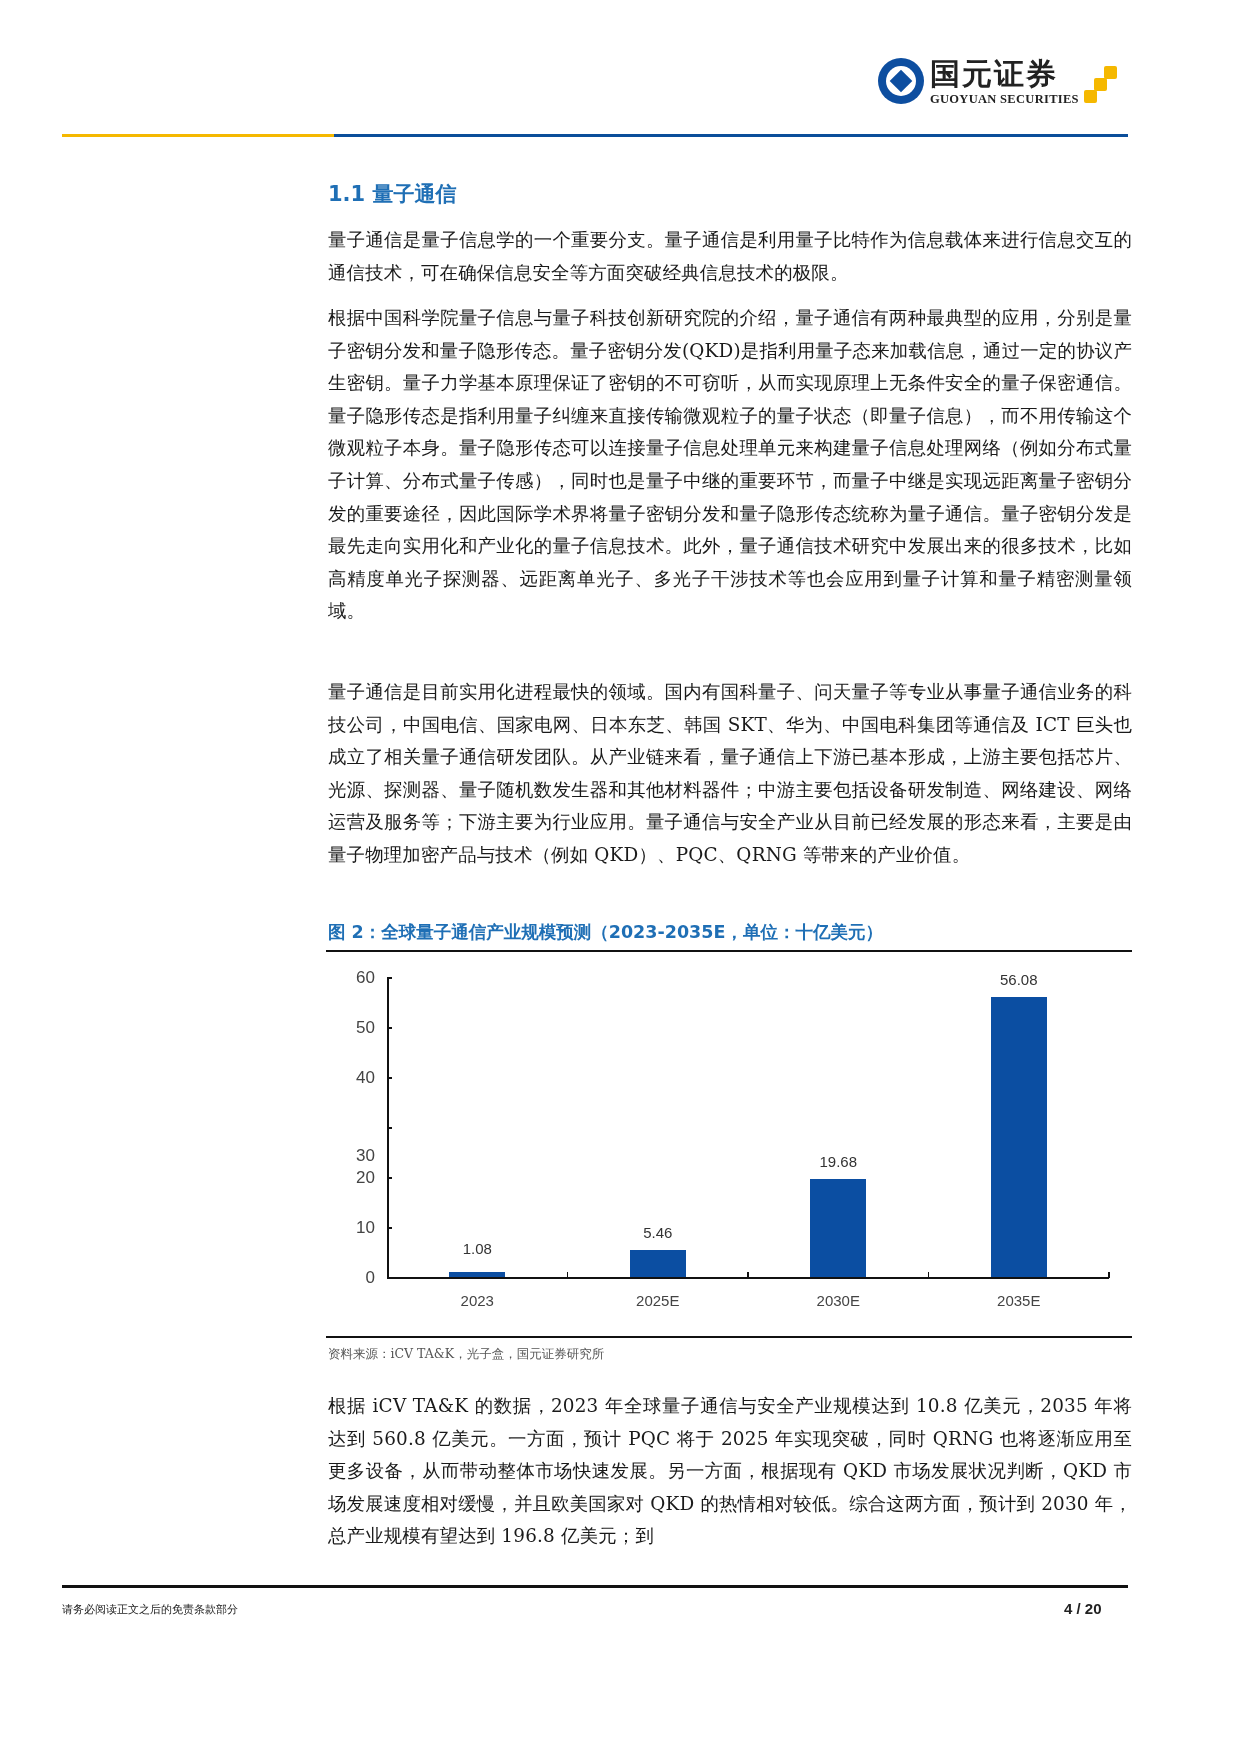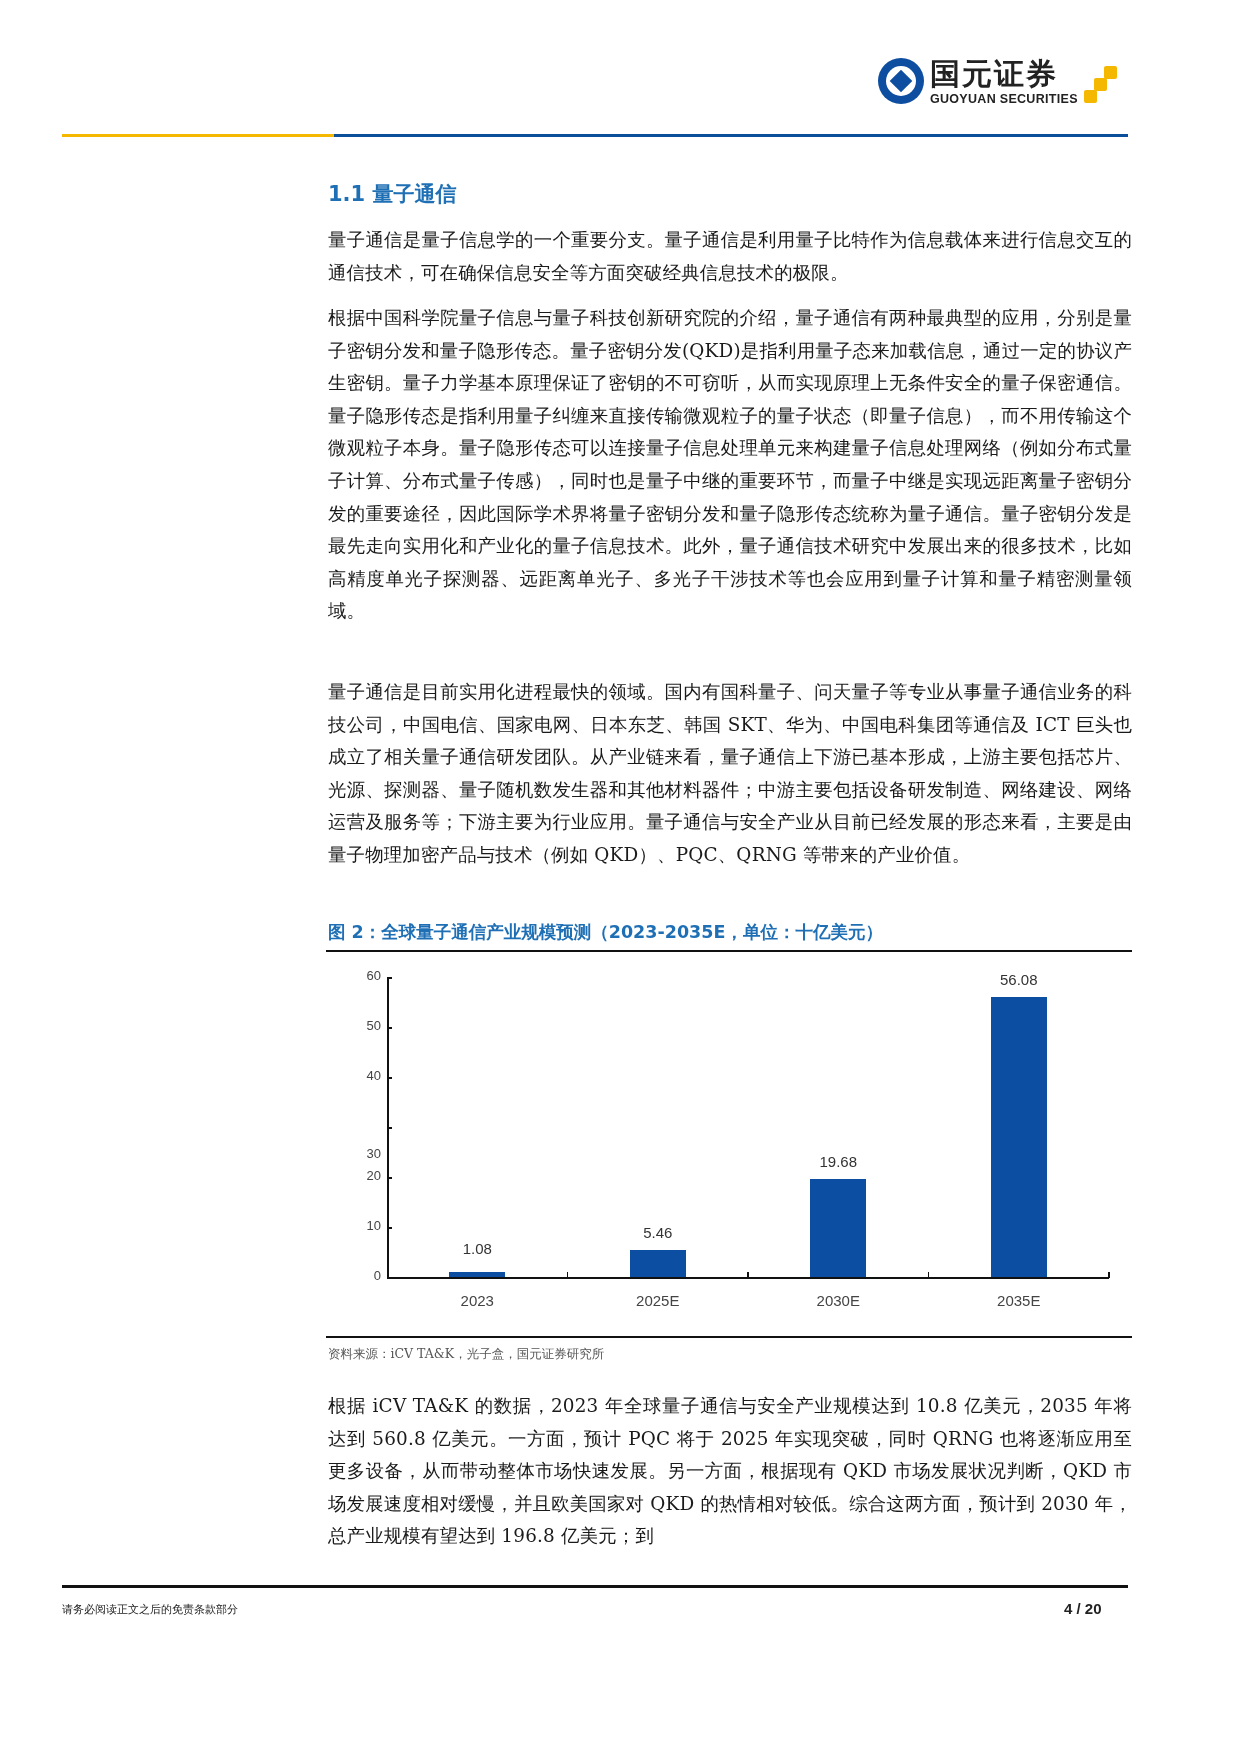--- a/index.html
+++ b/index.html
@@ -10,21 +10,21 @@
   
   .logo { left: 878px; top: 56px; width: 260px; height: 60px; }
   .logo-mark { position: absolute; left: 0; top: 2px; width: 46px; height: 46px; border-radius: 50%;
                background: #0d4ea0; }
   .logo-mark::before { content: ""; position: absolute; left: 8px; top: 8px; width: 30px; height: 30px;
                border-radius: 50%; background: #fff; }
   .logo-mark::after { content: ""; position: absolute; left: 15px; top: 15px; width: 16px; height: 16px;
                background: #0d4ea0; transform: rotate(45deg); }
   .logo-cn { position: absolute; left: 52px; top: 0px; font-family: "DejaVu Sans", sans-serif; font-weight: bold;
              font-size: 30px; letter-spacing: 2px; color: #222; line-height: 36px; }
-  .logo-en { position: absolute; left: 52px; top: 36px; font-family: Liberation Sans, sans-serif; font-weight: bold;
+  .logo-en { position: absolute; left: 52px; top: 36px; font-family: Liberation Serif, serif; font-weight: bold;
              font-size: 12.5px; color: #222; letter-spacing: 0.3px; }
   .logo-sq { position: absolute; width: 13px; height: 13px; background: #f5b800; border-radius: 2px; }
   .rule-yellow { left: 62px; top: 134px; width: 272px; height: 3px; background: #f5b800; }
   .rule-blue { left: 334px; top: 134px; width: 794px; height: 3px; background: #0b4e9a; }
 
   
   .section-title { left: 328px; top: 180px; font-family: "DejaVu Sans", sans-serif; font-weight: bold;
                    font-size: 21px; color: #1f6fb5; }
   .para { left: 328px; width: 804px; font-size: 18.4px; line-height: 32.6px; text-align: justify;
           text-align-last: left; letter-spacing: 0.2px; }
@@ -38,22 +38,22 @@
   .fig-rule-top { left: 326px; top: 950px; width: 806px; height: 1.5px; background: #111; }
   .fig-rule-bot { left: 326px; top: 1336px; width: 806px; height: 1.5px; background: #111; }
   .source { left: 328px; top: 1346px; font-size: 12.5px; color: #555; }
 
   
   .chart { left: 330px; top: 960px; width: 800px; height: 360px; }
   .y-axis { position: absolute; left: 57px; top: 17px; width: 1.5px; height: 301px; background: #111; }
   .x-axis { position: absolute; left: 57px; top: 317px; width: 722px; height: 1.5px; background: #111; }
   .tick-y { position: absolute; left: 57px; width: 5px; height: 1.5px; background: #111; }
   .tick-x { position: absolute; top: 312px; width: 1.5px; height: 6px; background: #111; }
-  .y-label { position: absolute; left: 6px; width: 45px; text-align: right; font-family: "Liberation Sans", sans-serif;
-             font-size: 13px; color: #444; }
+  .y-label { position: absolute; left: 0; width: 45px; text-align: right; font-family: "Liberation Sans", sans-serif;
+             font-size: 17px; color: #444; }
   .bar { position: absolute; width: 56px; background: #0b4ea2; }
   .bar-value { position: absolute; width: 100px; text-align: center; font-family: "Liberation Sans", sans-serif;
                font-size: 15px; color: #333; }
   .x-label { position: absolute; top: 332px; width: 100px; text-align: center; font-family: "Liberation Sans", sans-serif;
              font-size: 15px; color: #444; }
 
   
   .foot-rule { left: 62px; top: 1585px; width: 1066px; height: 3px; background: #111; }
   .foot-left { left: 62px; top: 1602px; font-size: 11px; color: #222; }
   .foot-right { left: 1040px; top: 1600px; font-family: "Liberation Sans", sans-serif; font-weight: bold; font-size: 15px; color: #222; margin-left: 24px; }

